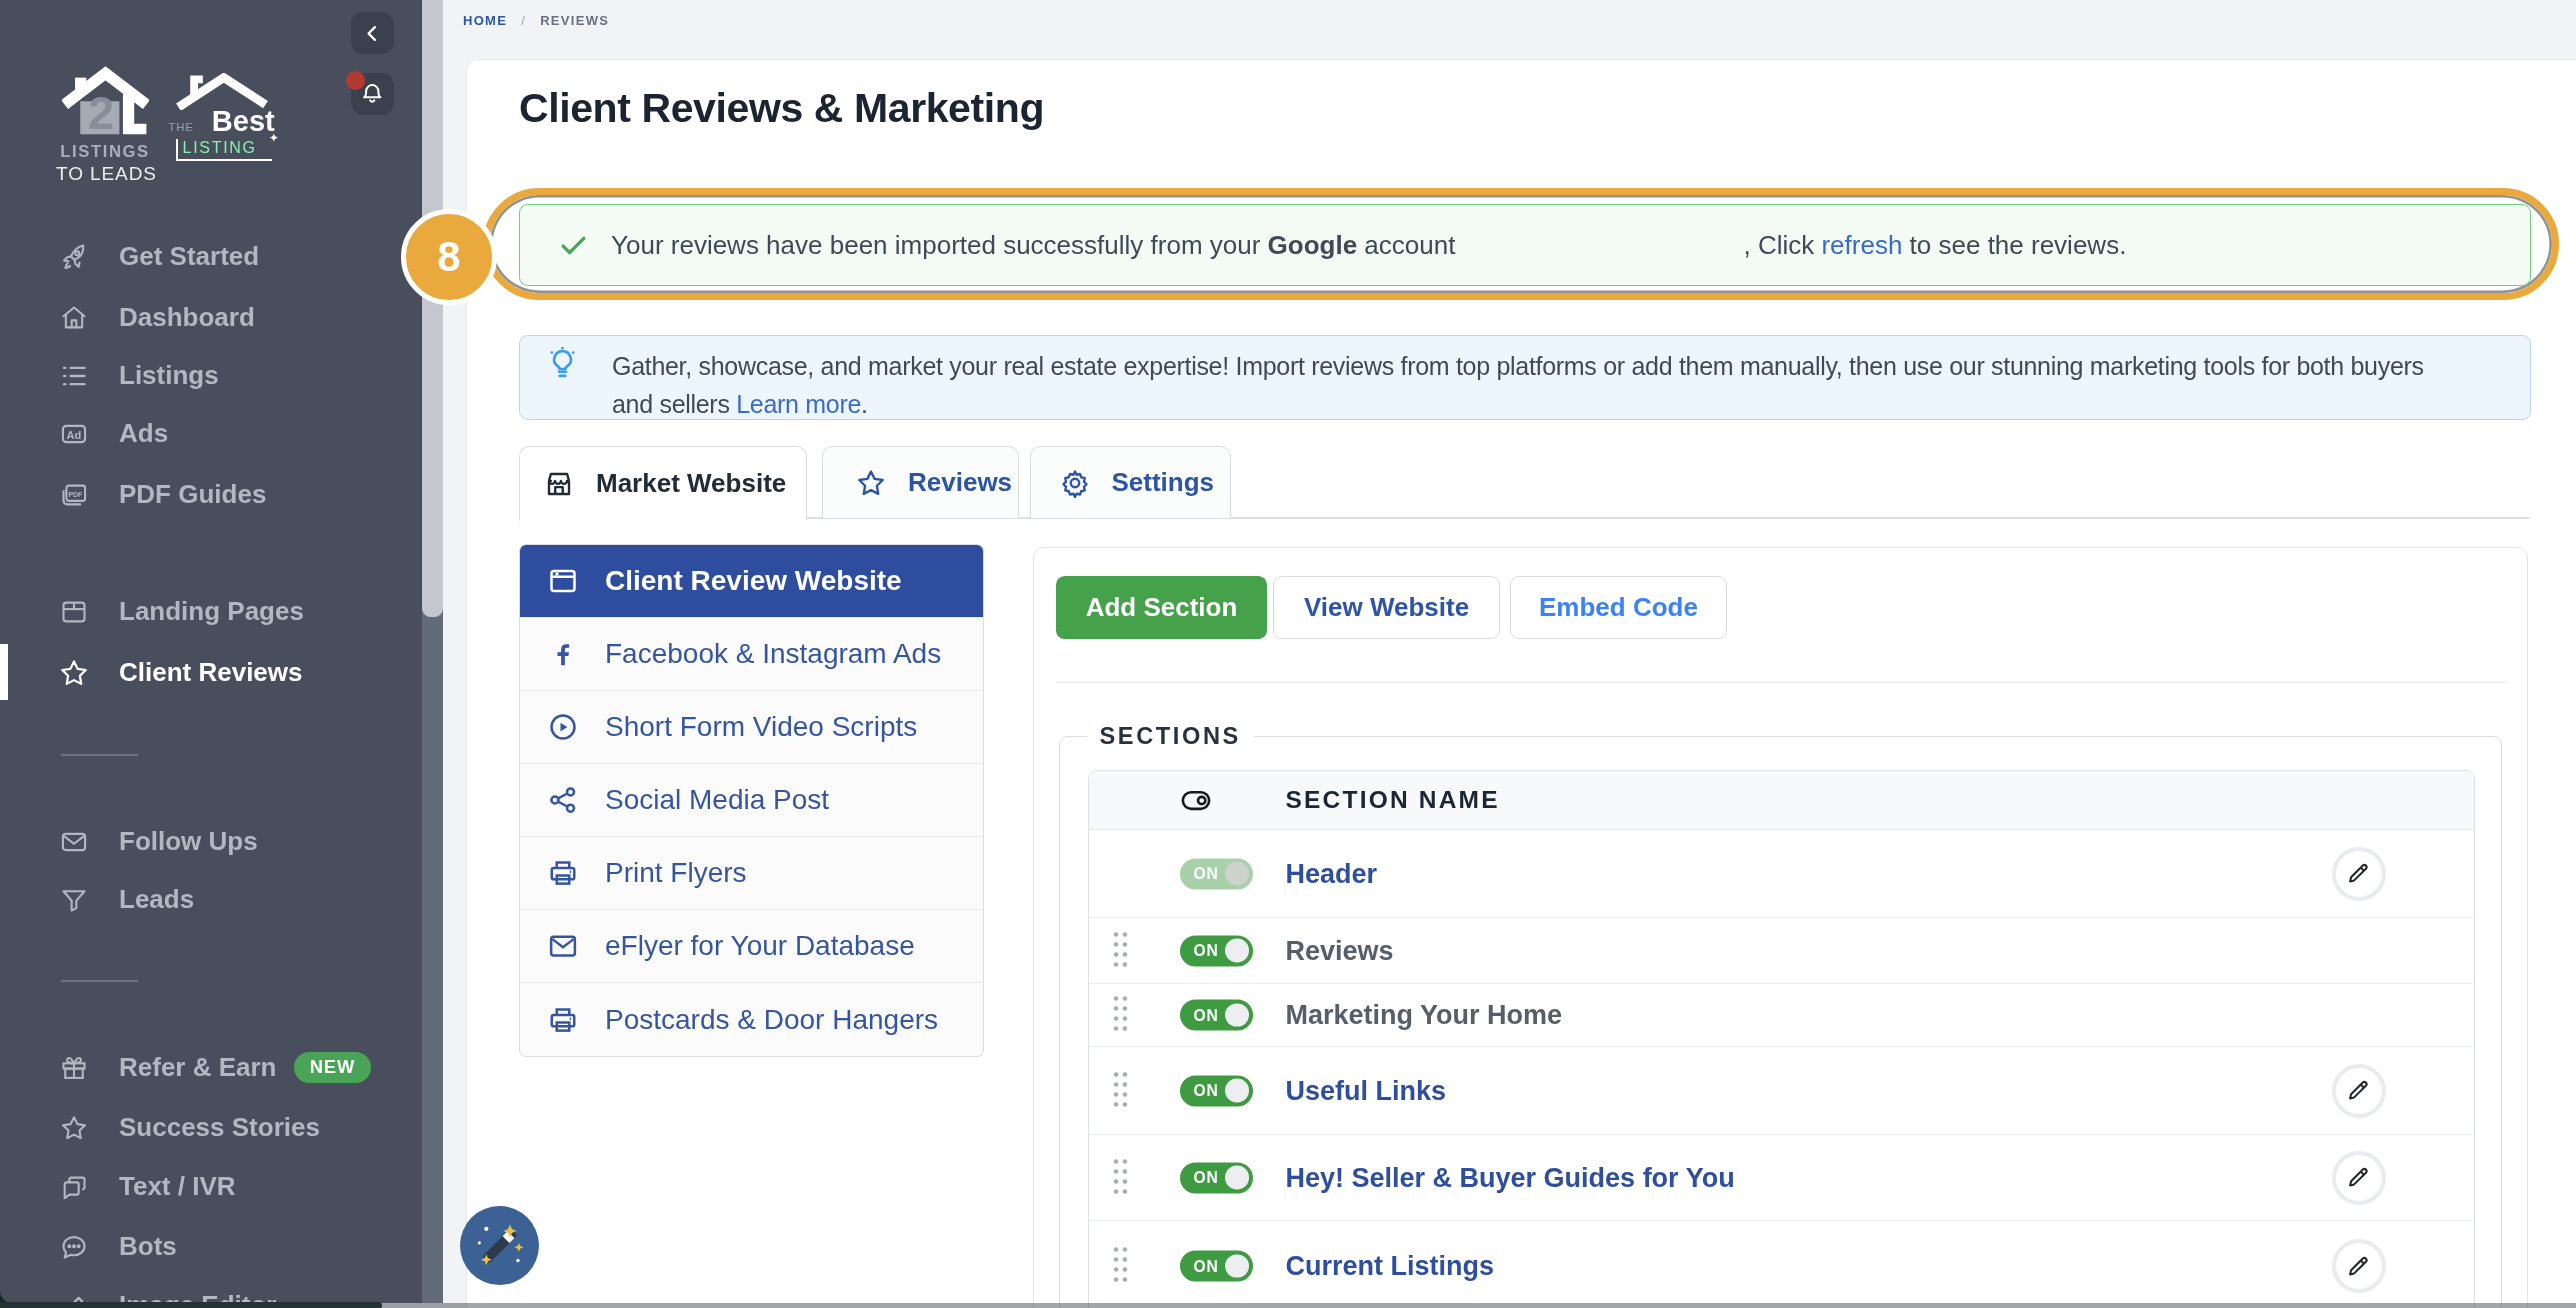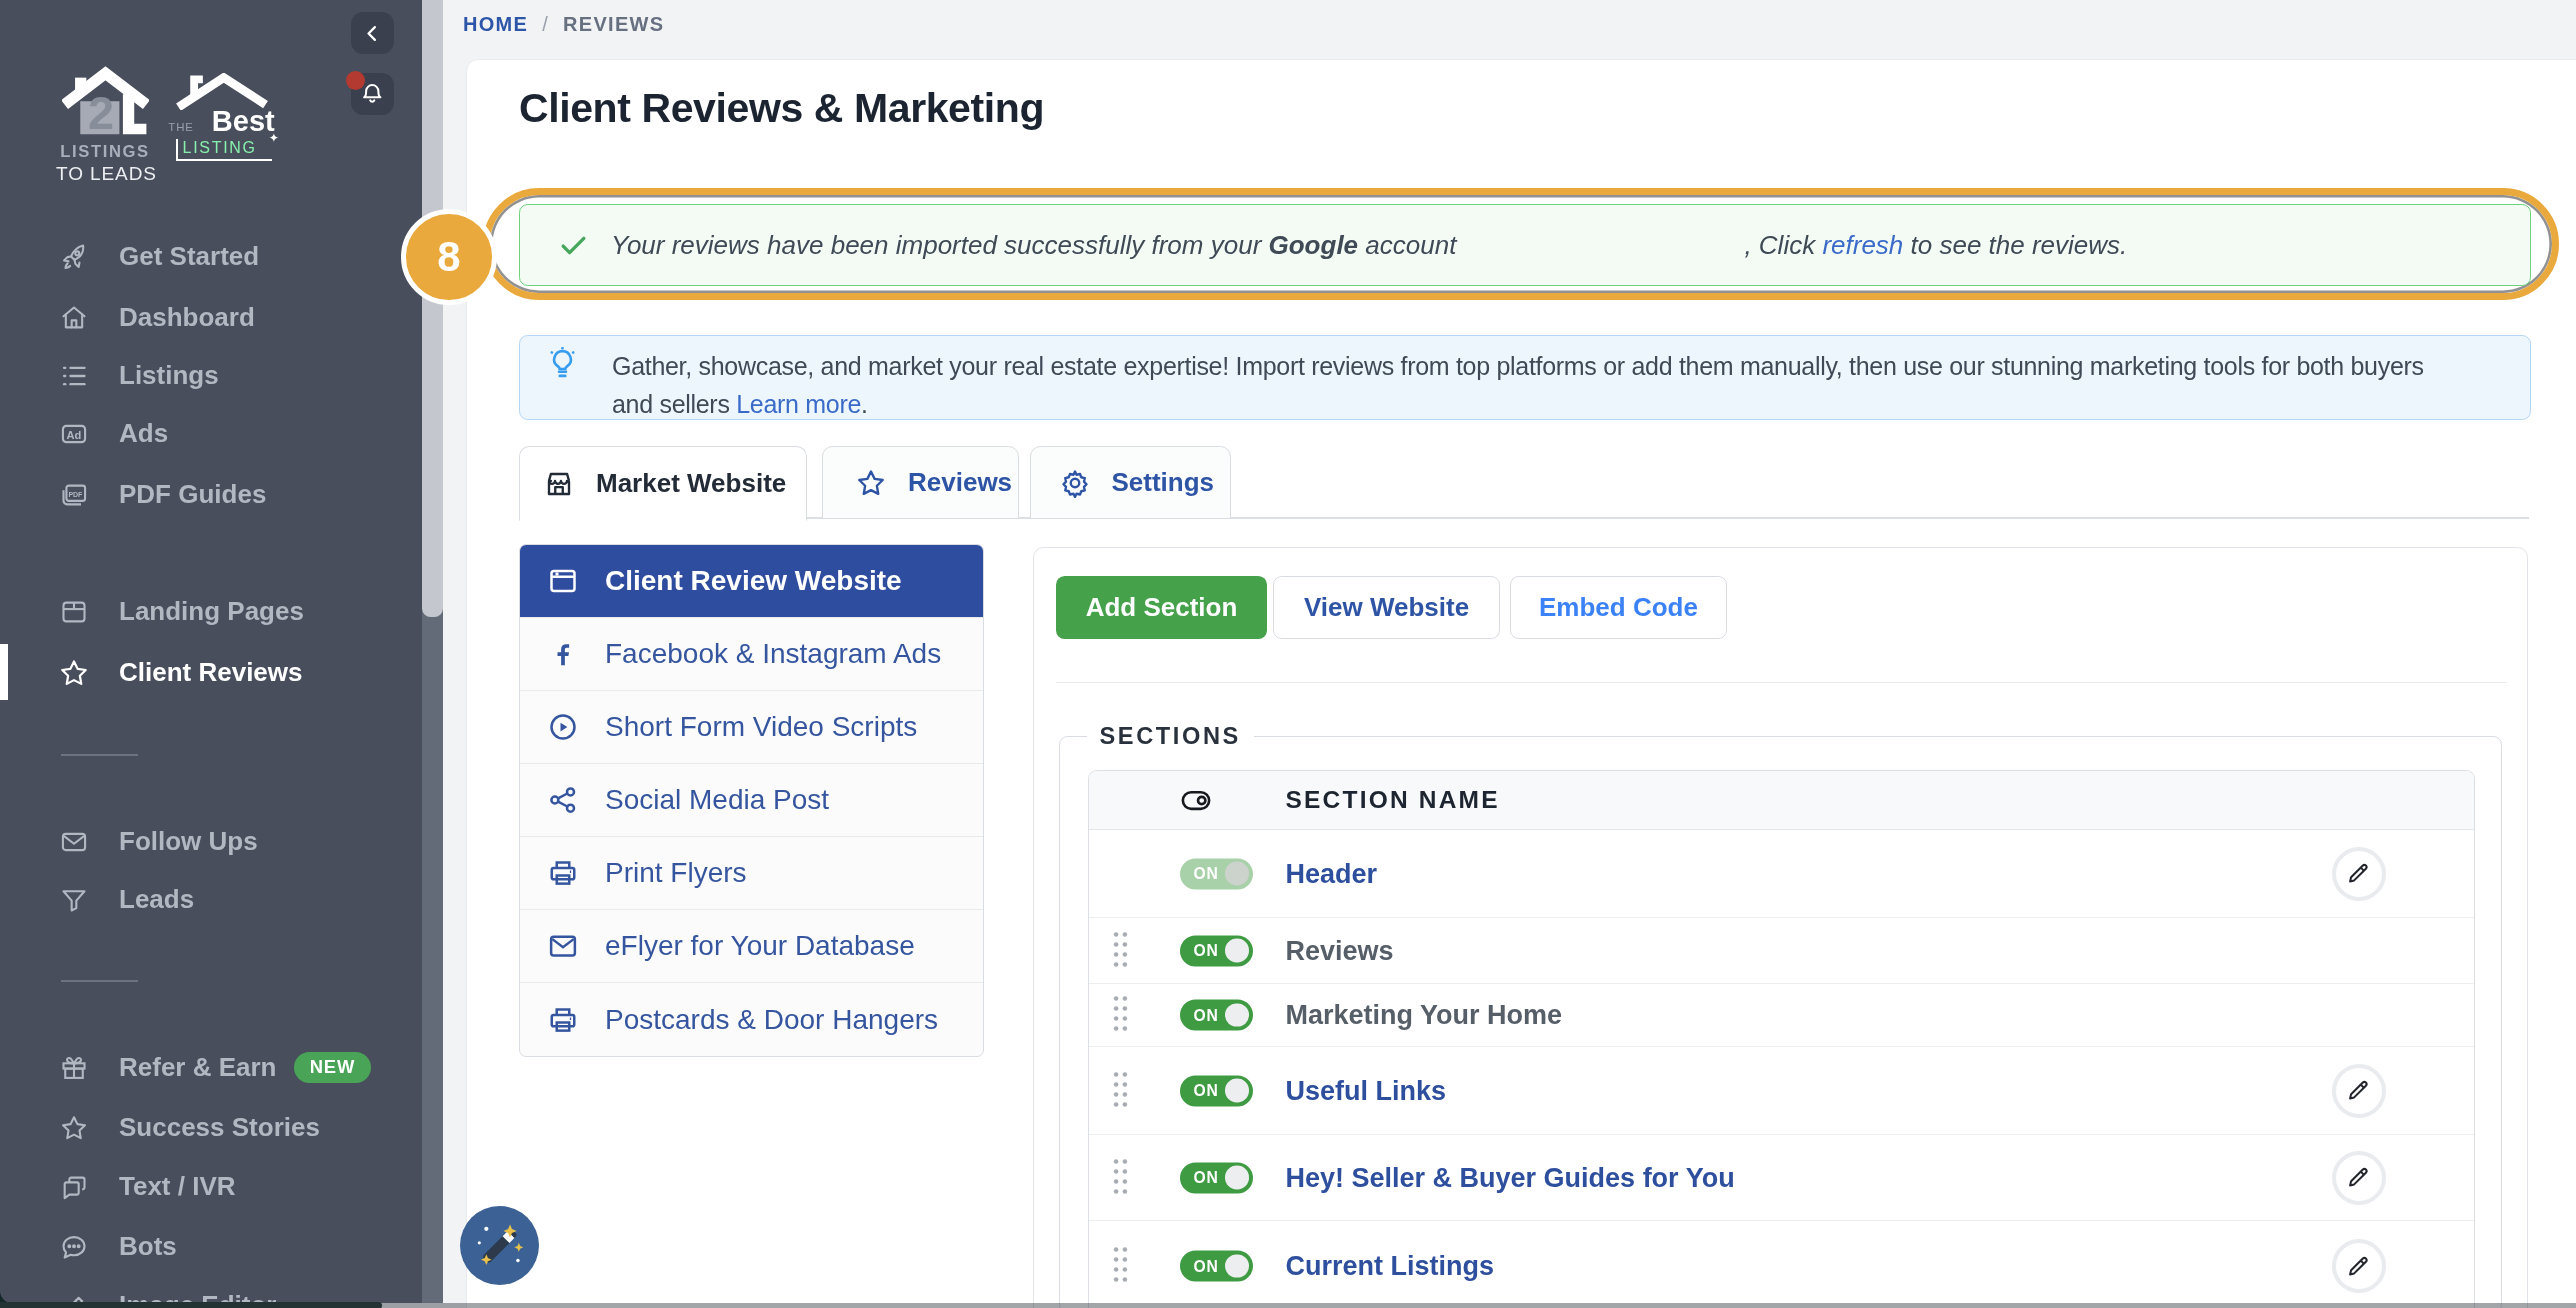--- a/index.html
+++ b/index.html
@@ -31,33 +31,33 @@
   .nav-item .nlabel { margin-left:30px; color:#b2b8c2; font-size:26px; font-weight:600; white-space:nowrap; }
   .nav-item.active .nlabel, .nav-item.active .nicon { color:#ffffff; }
   .nav-item.active::before { content:""; position:absolute; left:0; top:-2.6px; width:7.9px; height:56px; background:#ffffff; }
   .sb-divider { position:absolute; left:61px; width:77px; height:1.7px; background:#6c7380; }
   .new-badge { margin-left:17.5px; background:#4aa457; color:#fff; font-size:18.4px; font-weight:bold; letter-spacing:0.9px; padding:4.4px 15.7px 5.2px; border-radius:15.7px; }
   #sb-scroll { left:422px; top:0; width:21px; height:1303px; background:#636a78; }
   #sb-thumb { left:422px; top:0; width:21px; height:617px; background:#c4c8ce; border-radius:0 0 8.7px 8.7px; }
 
   
   #main { left:443px; top:0; width:2133px; height:1309px; background:#f2f3f5; }
-  #breadcrumb { position:absolute; left:20px; top:13px; display:flex; align-items:center; font-size:20px; font-weight:bold; letter-spacing:1.3px; }
+  #breadcrumb { position:absolute; left:20px; top:13px; display:flex; align-items:center; font-size:13px; font-weight:bold; letter-spacing:1.3px; }
   #breadcrumb .bc-home { color:#2d55a8; text-decoration:none; cursor:pointer; }
   #breadcrumb .bc-sep { color:#9aa1ab; margin:0 14px; font-weight:normal; }
   #breadcrumb .bc-cur { color:#677080; }
   #card { position:absolute; left:23px; top:59px; width:2123px; height:1302px; background:#fff; border:0.9px solid #e9ebee; border-radius:12.2px 0 0 0; }
   #page-title { position:absolute; left:52px; top:24.5px; font-size:41px; font-weight:bold; color:#1b2430; letter-spacing:-0.4px; }
 
   
   #ring { position:absolute; left:15.7px; top:128px; width:2076px; height:112px; border:7.9px solid #e9a93c; border-radius:56px; box-shadow:inset 0 0 0 2.6px rgba(73,73,73,0.60); }
   #badge8 { position:absolute; left:-66px; top:149px; width:96px; height:96px; background:#e9a93c; border:5.2px solid #ffffff; border-radius:50%; display:flex; align-items:center; justify-content:center; color:#fff; font-size:42px; font-weight:bold; z-index:3; }
 
   
-  #alert { position:absolute; left:52px; top:144px; width:2012px; height:82px; background:#f3fbf4; border:1.7px solid #6cd37a; border-radius:8.7px; display:flex; align-items:center; padding:0 35px 0 38px;font-style:italic; }
+  #alert { position:absolute; left:52px; top:144px; width:2012px; height:82px; background:#f3fbf4; border:1.7px solid #6cd37a; border-radius:8.7px; display:flex; align-items:center; padding:0 35px 0 38px; }
   #alert .atext { color:#3f4a56; font-size:26px; margin-left:22px; white-space:nowrap; }
   #alert .spacer { width:288px; flex:none; }
   #alert a { color:#3a6bc8; text-decoration:none; cursor:pointer; }
 
   
   #infobox { position:absolute; left:52px; top:275px; width:2012px; height:85px; background:#edf5fd; border:1.7px solid #b5d6f4; border-radius:8.7px; padding:11.4px 52px 0 26px; display:flex; }
   #infobox .itext { color:#3f4a56; font-size:25px; letter-spacing:-0.3px; line-height:38px; margin-left:33px; }
   #infobox a { color:#3a6bc8; text-decoration:none; cursor:pointer; }
 
   

